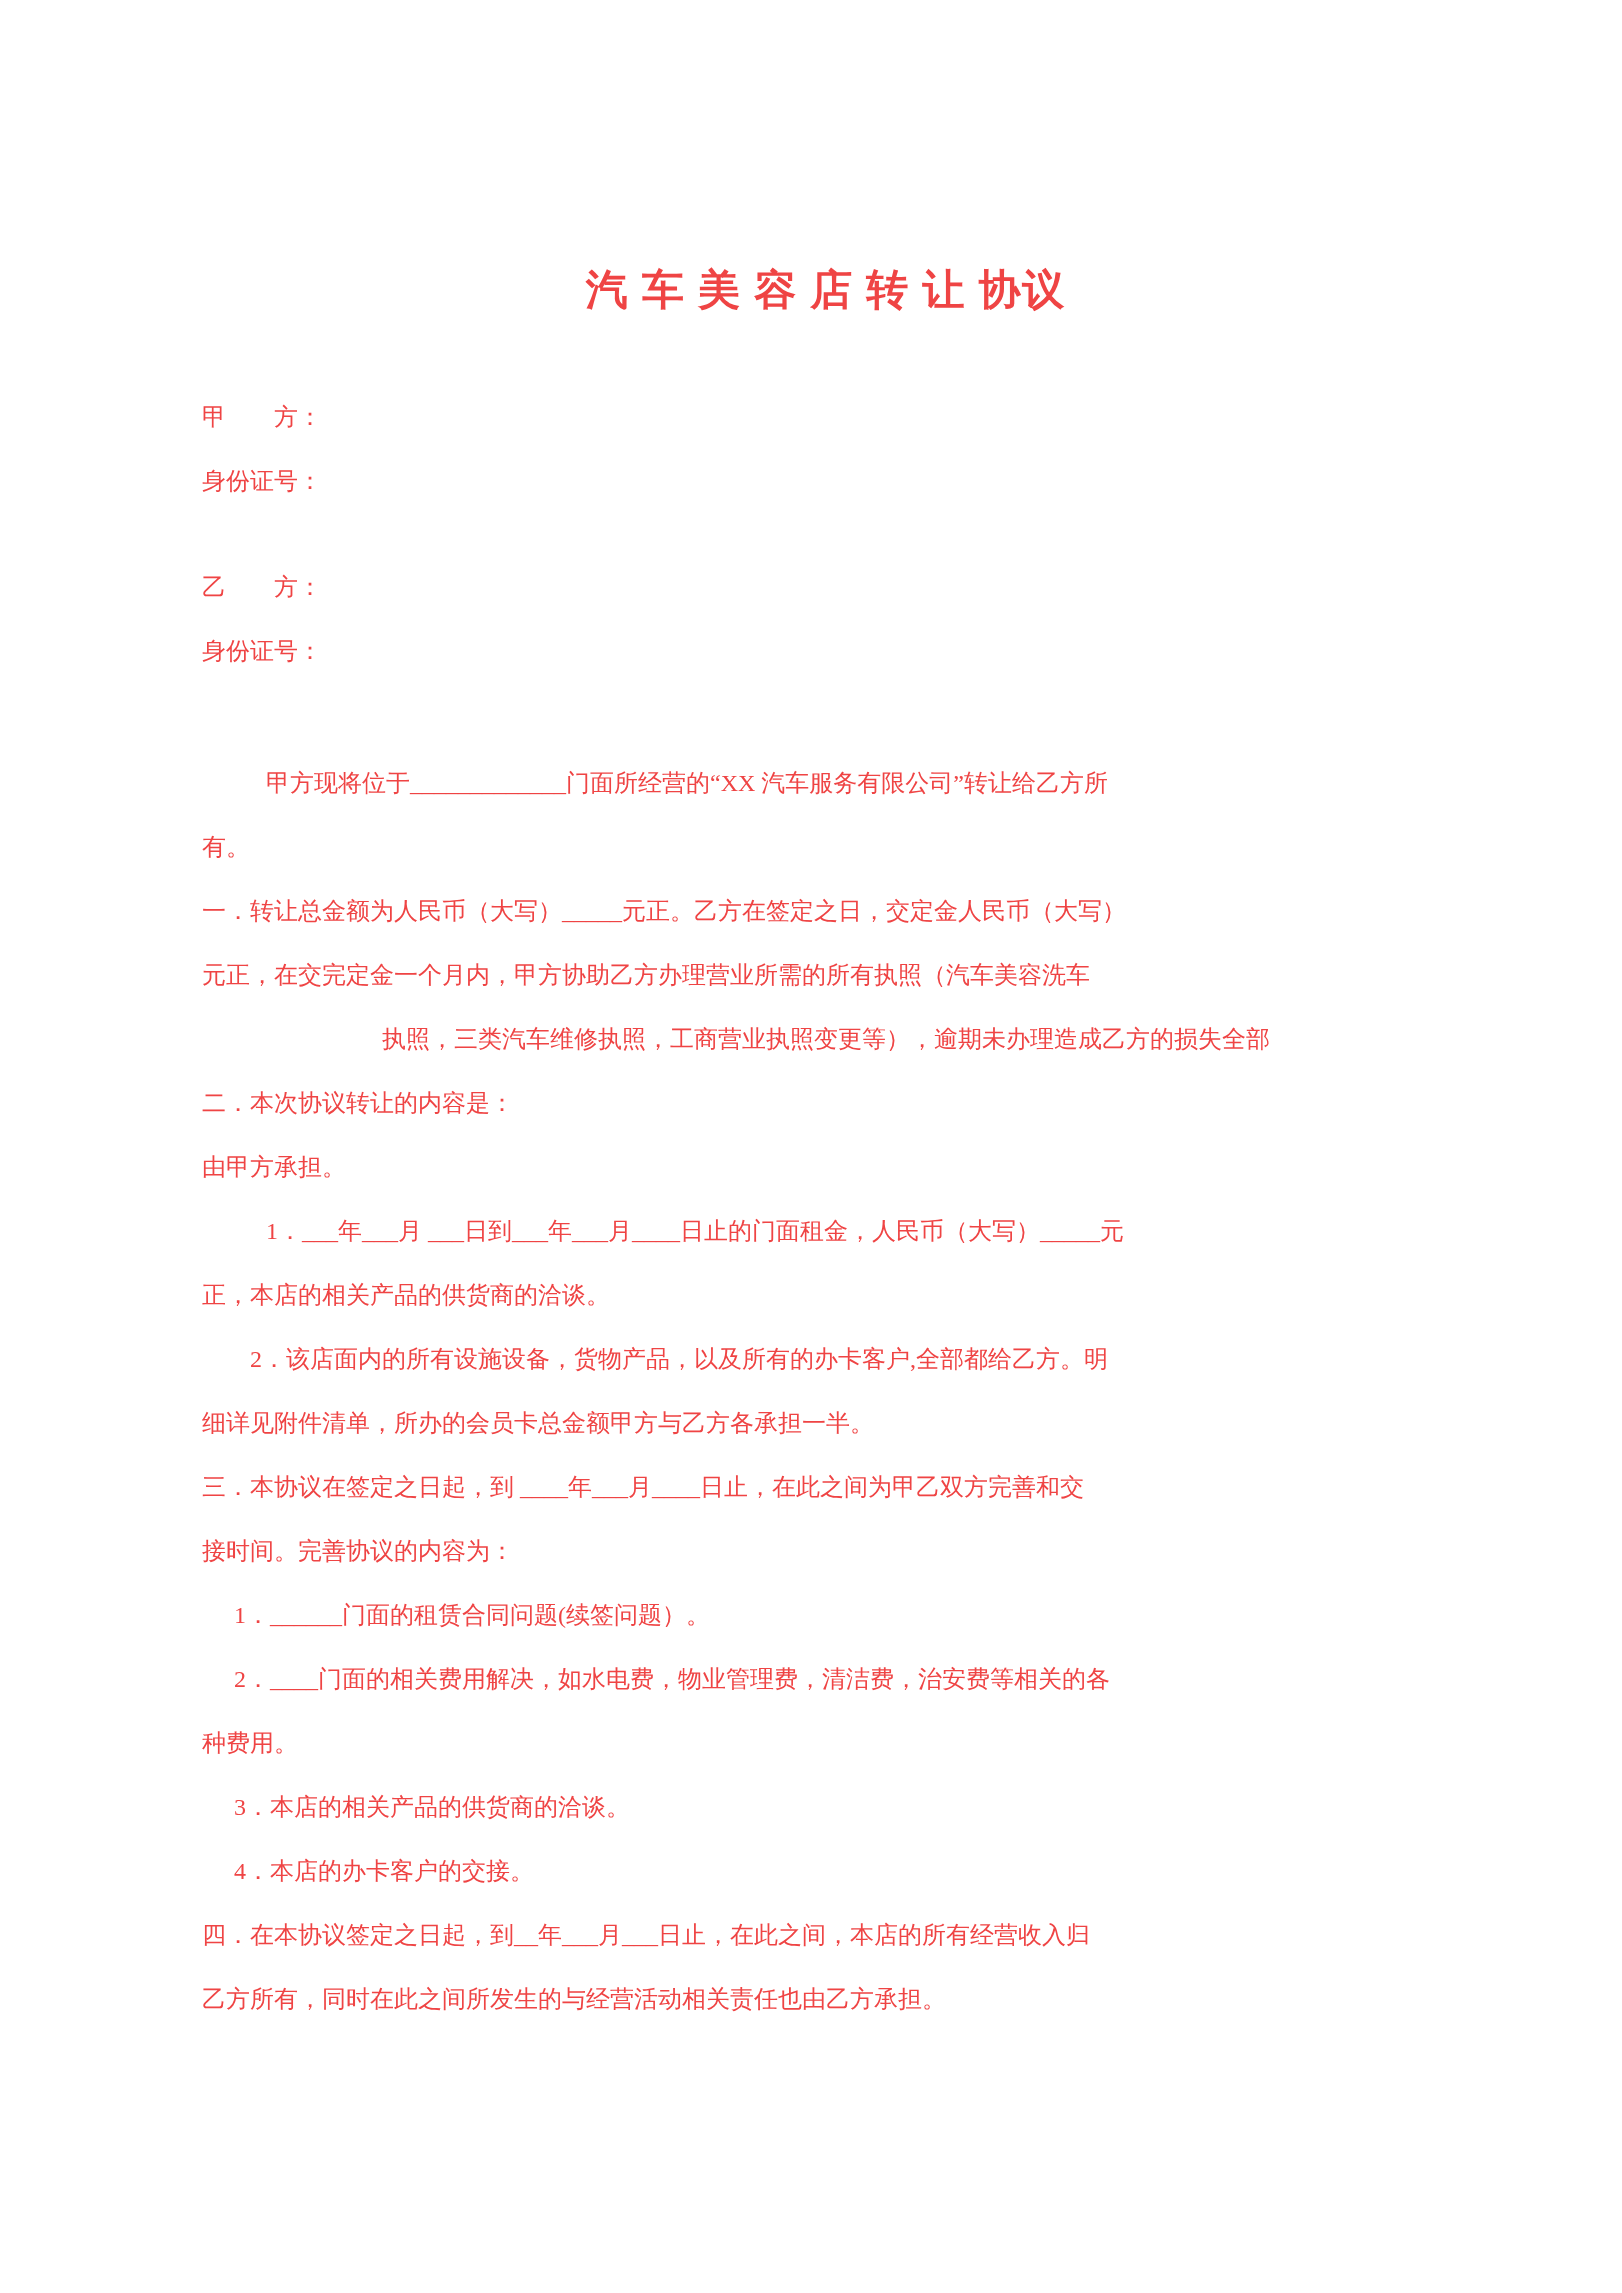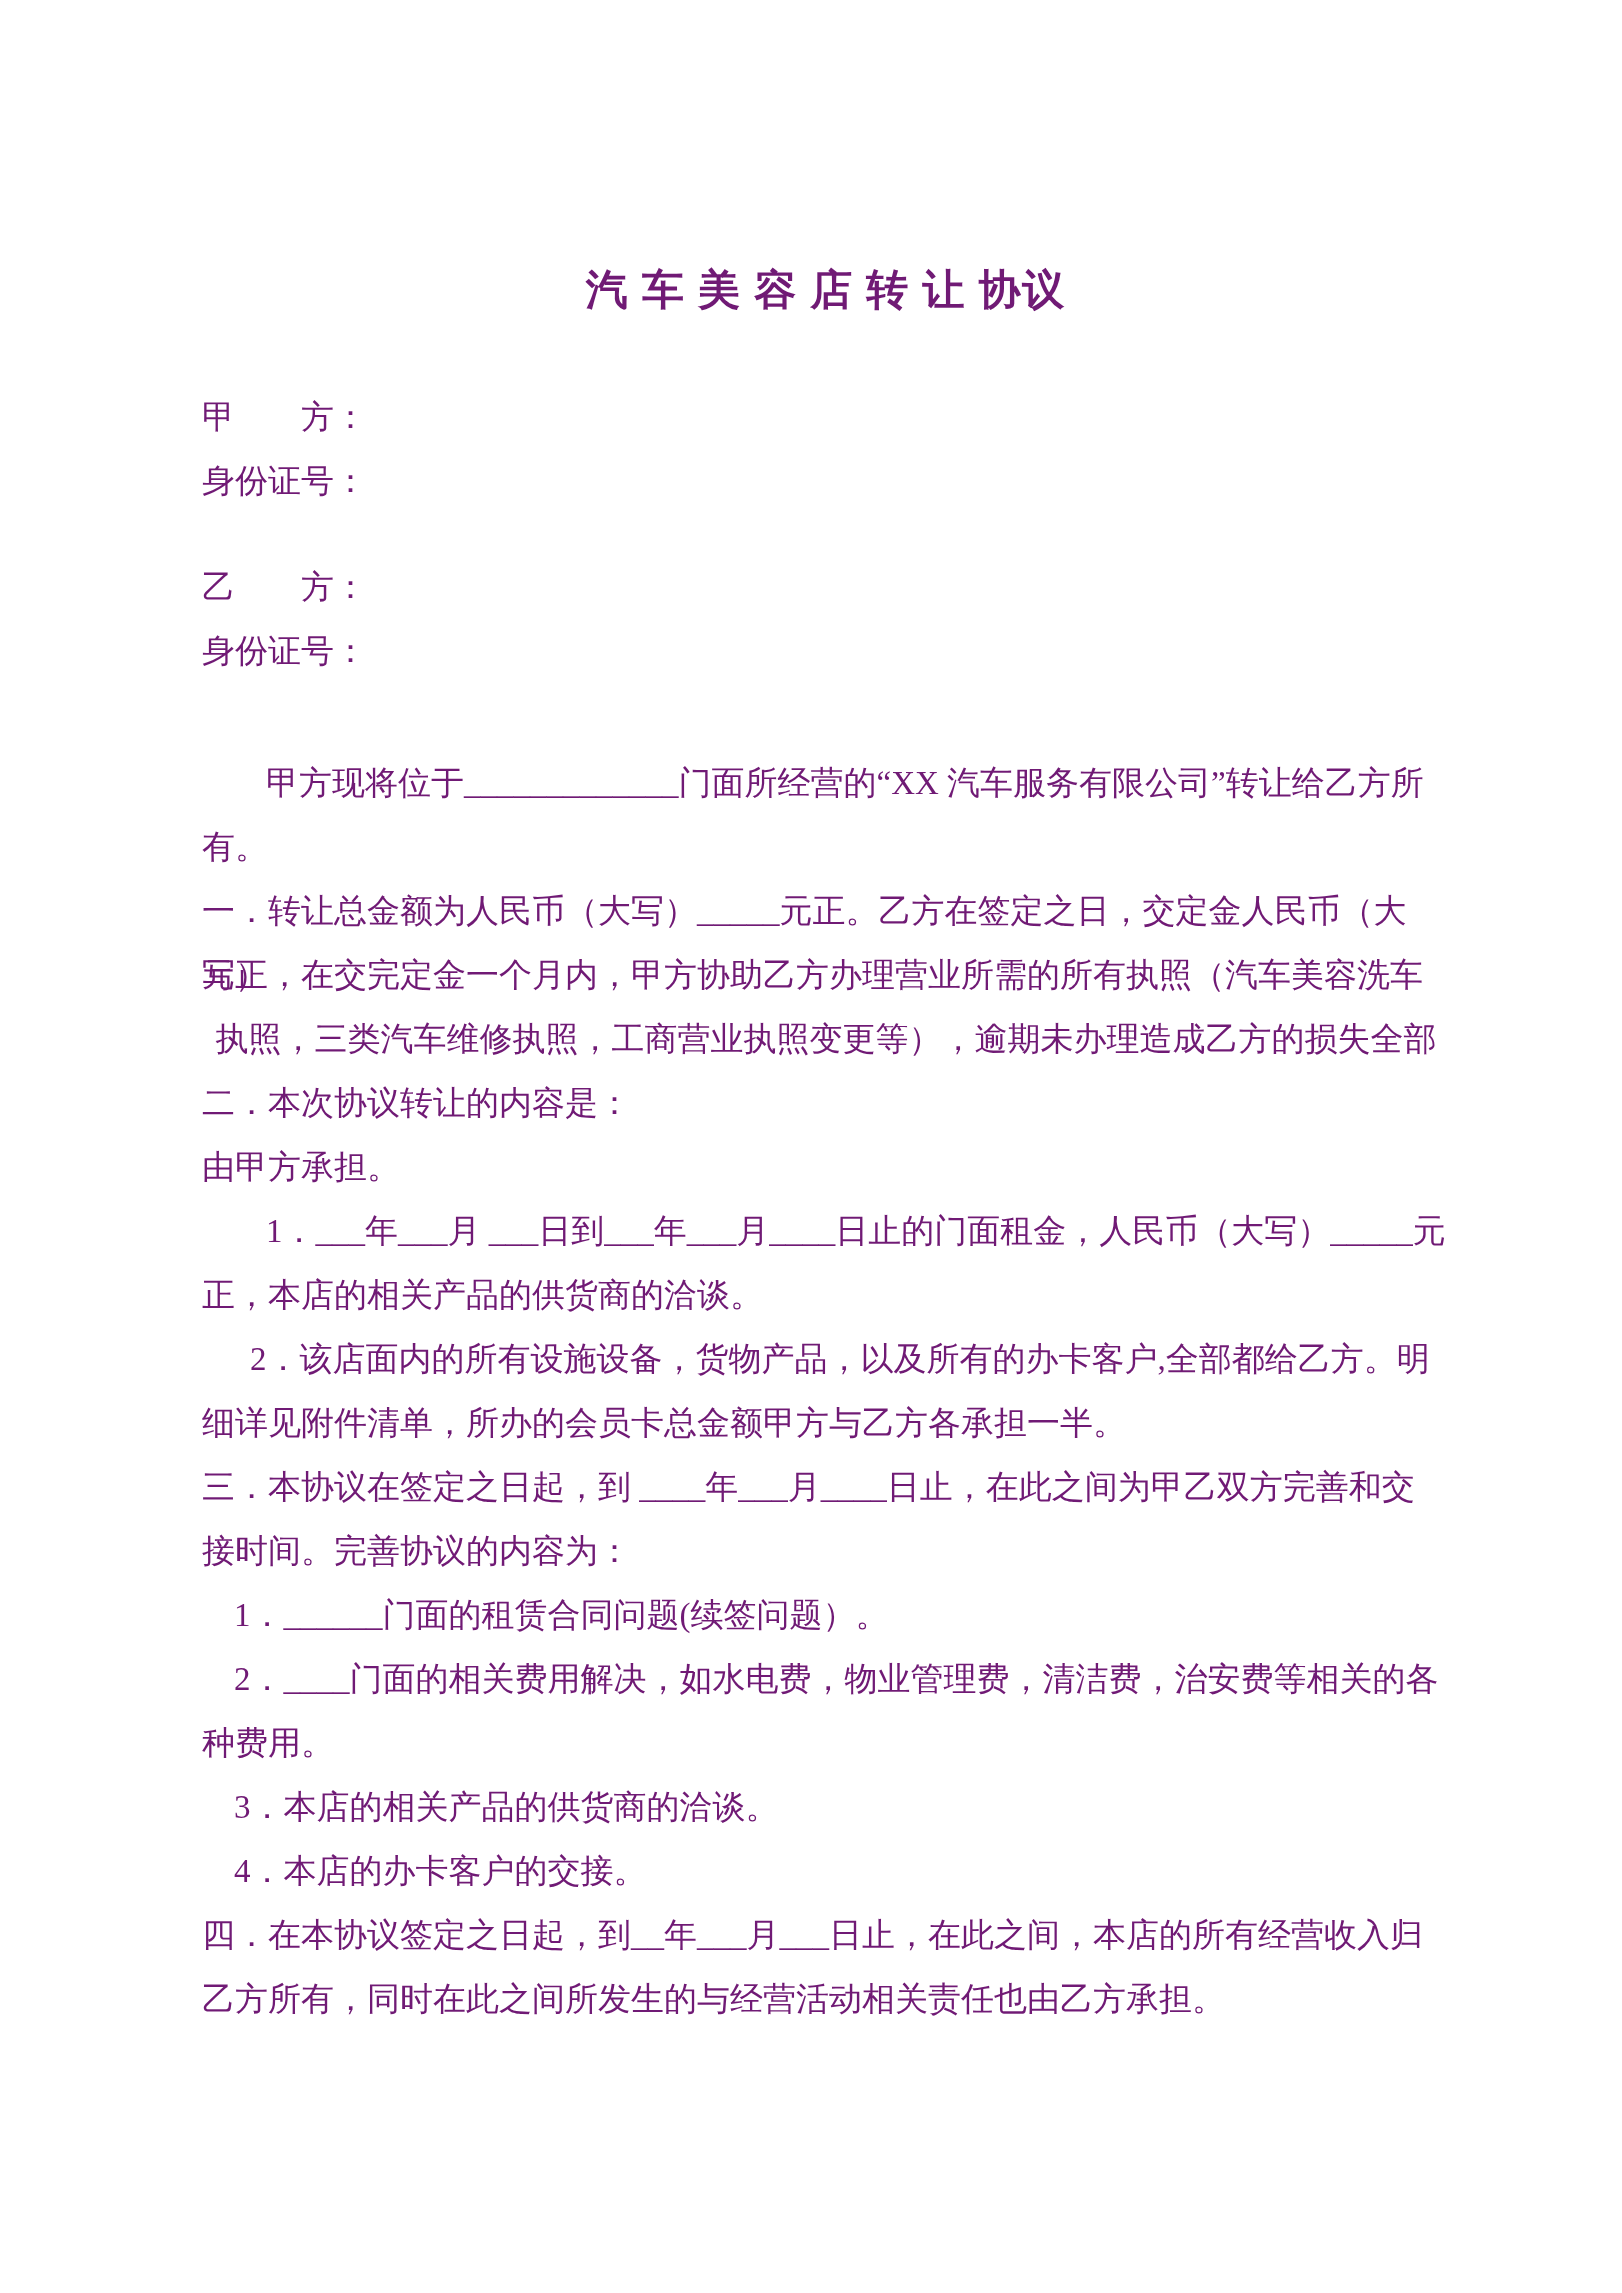--- a/index.html
+++ b/index.html
@@ -10,33 +10,33 @@
   .page {
     position: relative;
     width: 1623px;
     height: 2294px;
     margin: 0 auto;
     background: #ffffff;
     box-sizing: border-box;
     padding: 0 173px 0 202px;
     overflow: hidden;
     font-family: "Liberation Serif", "DejaVu Serif", serif;
-    color: #701a75;
+    color: #ef4444;
   }
   .doc-title {
     margin-top: 261px;
     font-size: 42px;
     line-height: 58px;
     font-weight: bold;
     text-align: center;
     letter-spacing: 1.8px;
     white-space: pre-wrap;
   }
   .line {
-    font-size: 33px;
+    font-size: 24px;
     line-height: 64px;
     height: 64px;
     white-space: pre-wrap;
     overflow: visible;
   }
   .party-block-a { margin-top: 66px; }
   .party-block-b { margin-top: 42px; }
   .body-lines { margin-top: 68px; }
 </style>
 </head>

